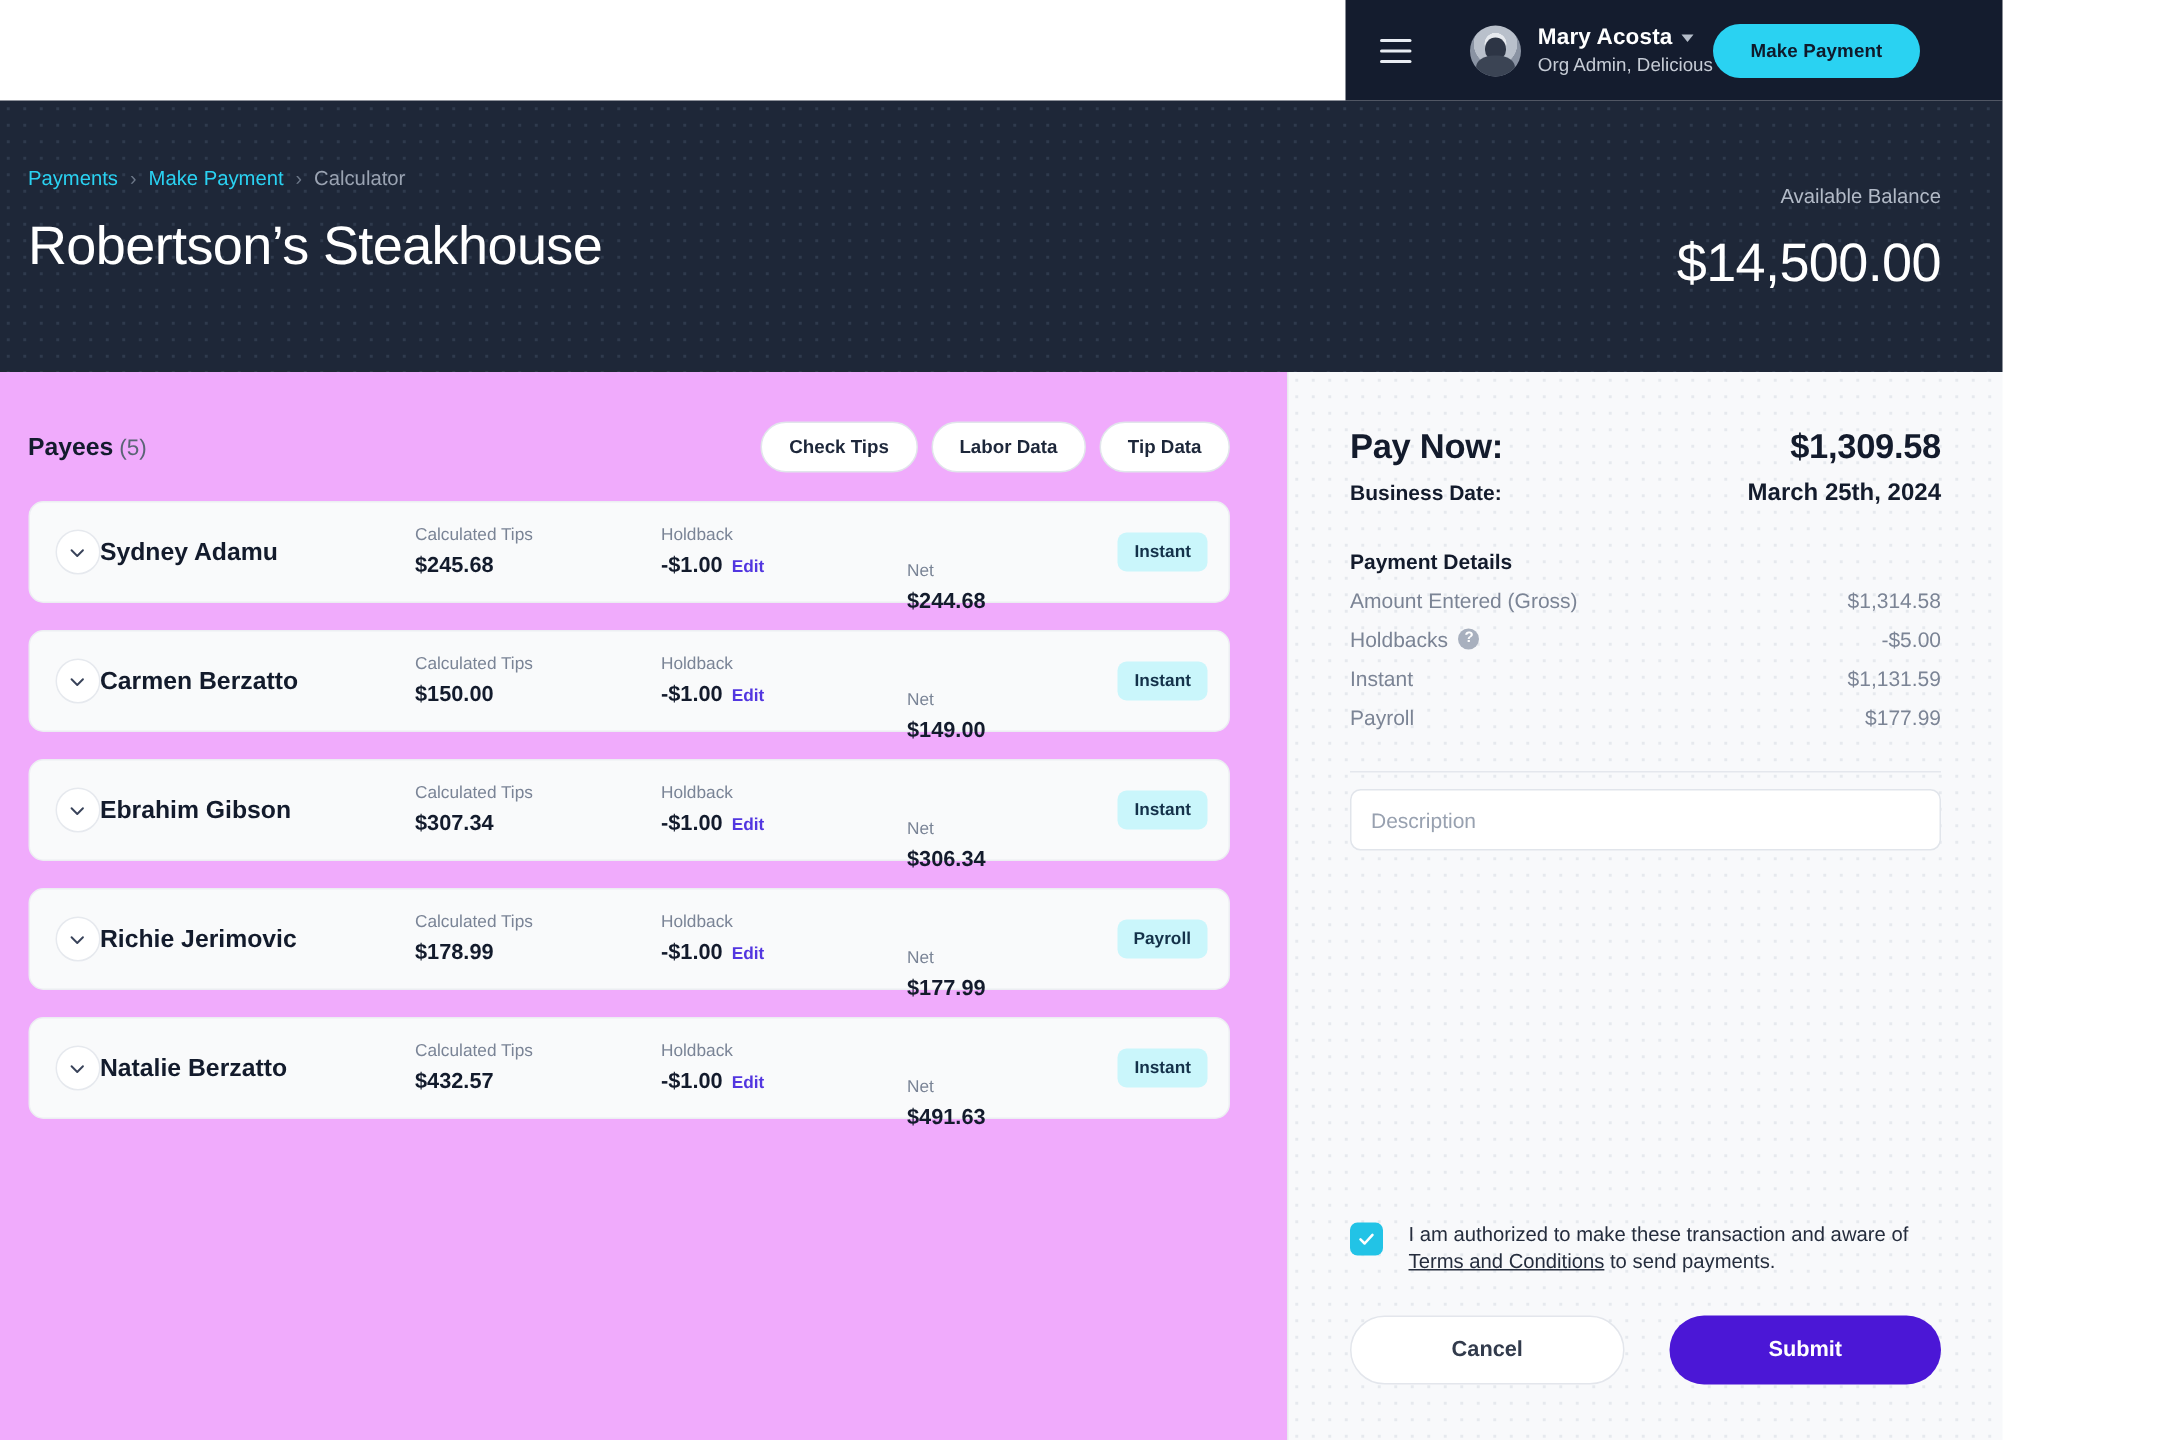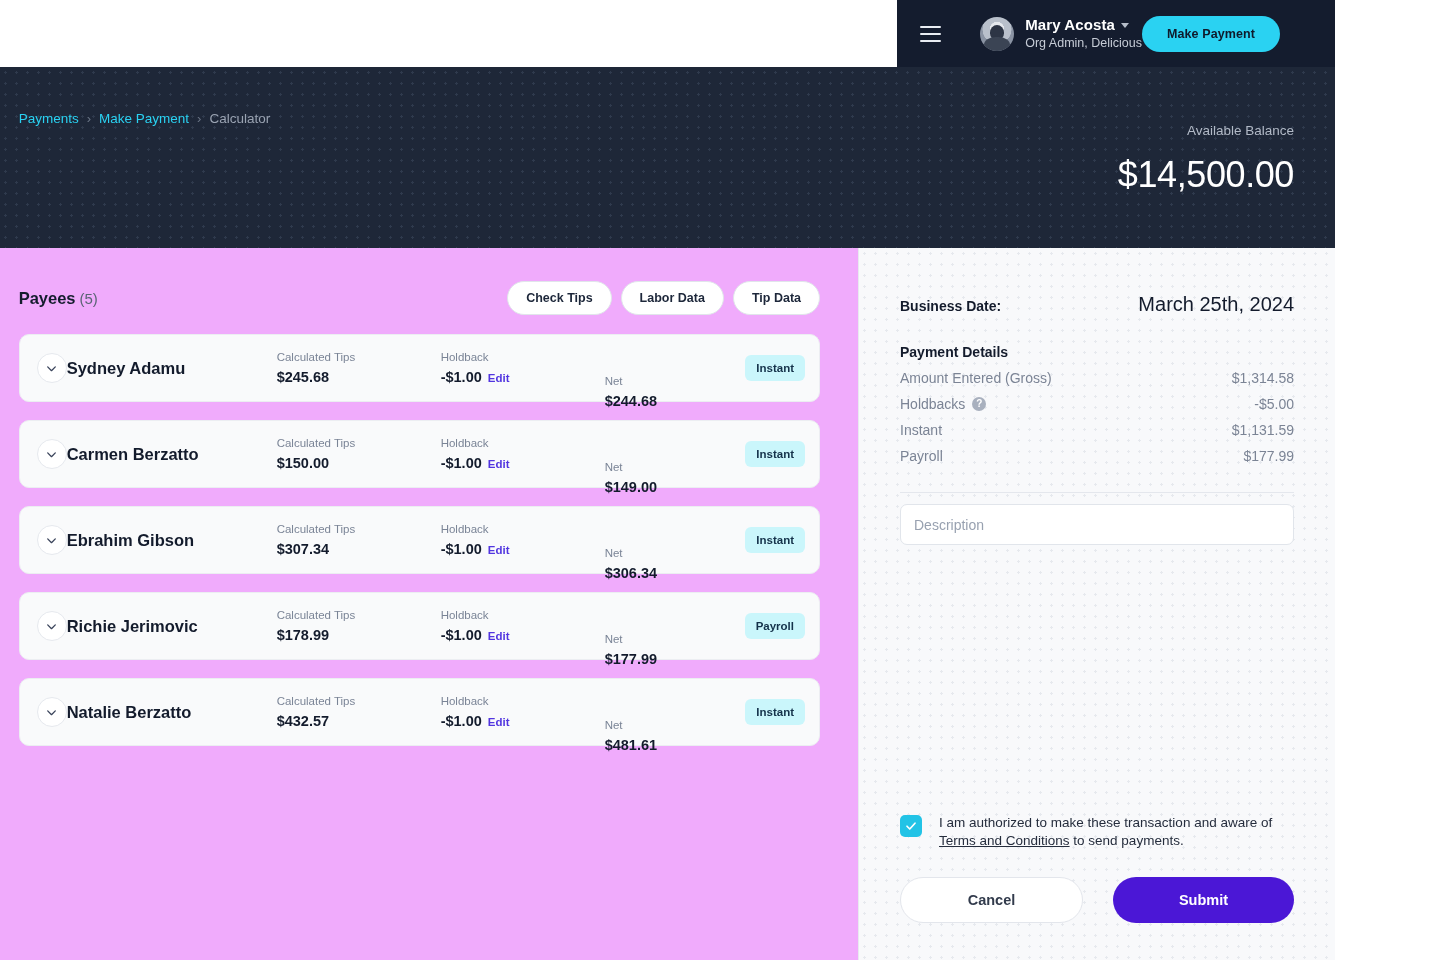--- a/index.html
+++ b/index.html
@@ -132,21 +132,21 @@
     background-size: 11px 11px;
     border-left: 1px solid #e8eaef;
     padding: 36px 41px 0 41px; display: flex; flex-direction: column;
   }
   .paynow-row { display: flex; align-items: baseline; }
   .paynow-label { font-size: 23px; font-weight: 700; color: #131b2c; letter-spacing: -.2px; }
   .paynow-amount { margin-left: auto; font-size: 23px; font-weight: 700; color: #131b2c;
     letter-spacing: -.2px; }
   .bizdate-row { display: flex; align-items: baseline; margin-top: 9px; }
   .bizdate-label { font-size: 14px; font-weight: 700; color: #131b2c; }
-  .bizdate-value { margin-left: auto; font-size: 20px; font-weight: 400; color: #131b2c; }
+  .bizdate-value { margin-left: auto; font-size: 16px; font-weight: 700; color: #131b2c; }
 
   .details-title { font-size: 14px; font-weight: 700; color: #131b2c; margin-top: 28px; }
   .detail-row { display: flex; align-items: center; margin-top: 10px; font-size: 14px; color: #7b8495; }
   .detail-row .dv { margin-left: auto; }
   .help-icon {
     display: inline-flex; align-items: center; justify-content: center;
     width: 14px; height: 14px; border-radius: 50%; background: #a8b0be;
     color: #ffffff; font-size: 10px; font-weight: 700; margin-left: 7px;
     cursor: pointer; line-height: 1;
   }
@@ -259,20 +259,21 @@
     <div class="content">
 
       <div class="page-header">
         <div class="breadcrumb">
           <span class="crumb-link">Payments</span>
           <span class="crumb-sep">›</span>
           <span class="crumb-link">Make Payment</span>
           <span class="crumb-sep">›</span>
           <span class="crumb-current">Calculator</span>
         </div>
+        <div class="page-title">Robertson’s Steakhouse</div>
         <div class="balance-block">
           <div class="balance-label">Available Balance</div>
           <div class="balance-amount">$14,500.00</div>
         </div>
       </div>
 
       <div class="main-row">
 
         <div class="payees-pane">
           <div class="payees-head">
@@ -383,29 +384,33 @@
                 <div class="col col-tips">
                   <div class="col-label">Calculated Tips</div>
                   <div class="col-value">$432.57</div>
                 </div>
                 <div class="col col-hold">
                   <div class="col-label">Holdback</div>
                   <div class="col-value"><span>-$1.00</span><span class="edit-link">Edit</span></div>
                 </div>
                 <div class="col col-net">
                   <div class="col-label">Net</div>
-                  <div class="col-value">$481.61</div>
+                  <div class="col-value">$491.63</div>
                 </div>
                 <div class="card-spacer"></div>
                 <div class="pay-badge">Instant</div>
               </div>
             </div>
         </div>
 
         <div class="summary">
+          <div class="paynow-row">
+            <span class="paynow-label">Pay Now:</span>
+            <span class="paynow-amount">$1,309.58</span>
+          </div>
           <div class="bizdate-row">
             <span class="bizdate-label">Business Date:</span>
             <span class="bizdate-value">March 25th, 2024</span>
           </div>
 
           <div class="details-title">Payment Details</div>
           <div id="detail-list">
               <div class="detail-row">
                 <span>Amount Entered (Gross)</span>
                 <span class="dv">$1,314.58</span>

